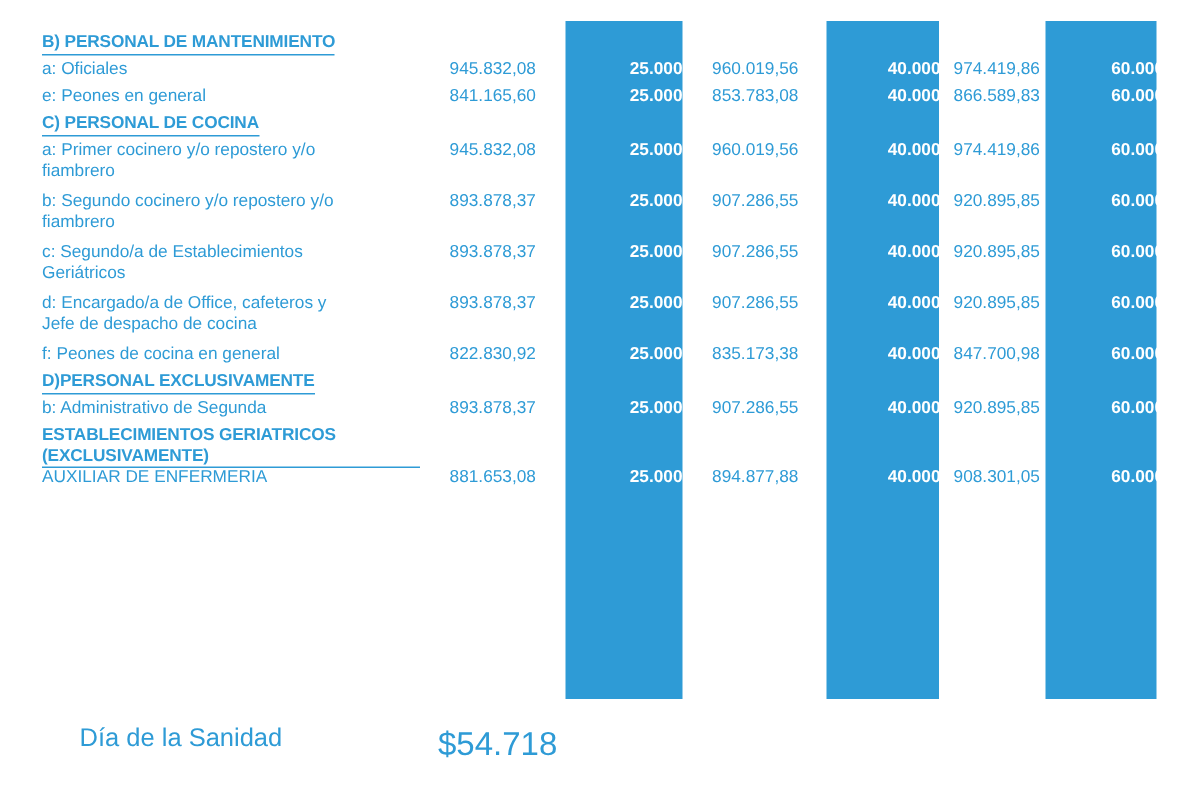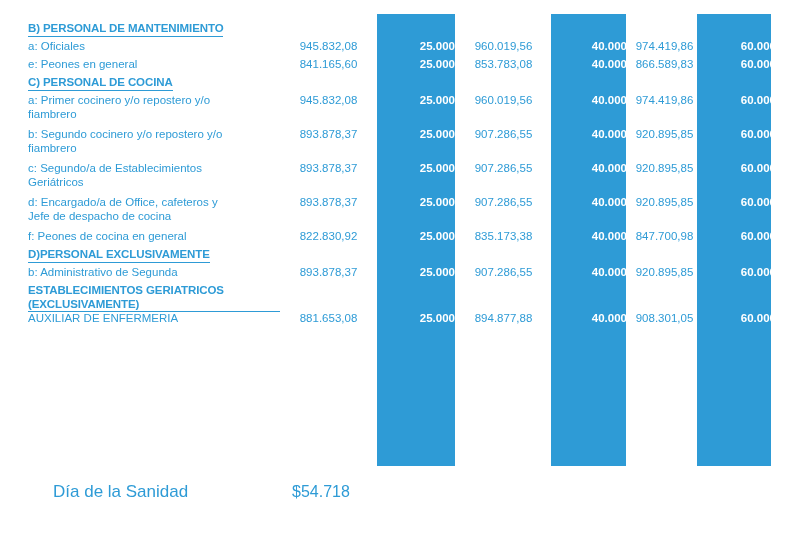--- a/index.html
+++ b/index.html
@@ -100,21 +100,21 @@
     left: 0;
     top: 0;
     font-size: 17px;
     color: #2e9bd6;
     margin-left: 25px;
   }
   .footer-value {
     position: absolute;
     left: 264px;
     top: 1px;
-    font-size: 16px;
+    font-size: 22px;
     color: #2e9bd6;
   }
 </style>
 </head>
 <body>
 
 <div class="page">
 
   <div class="band band-1"></div>
   <div class="band band-2"></div>

